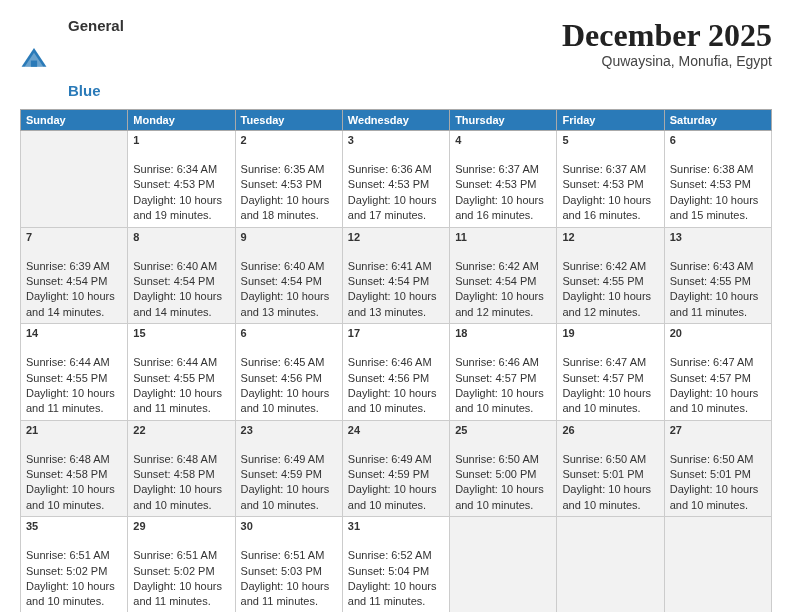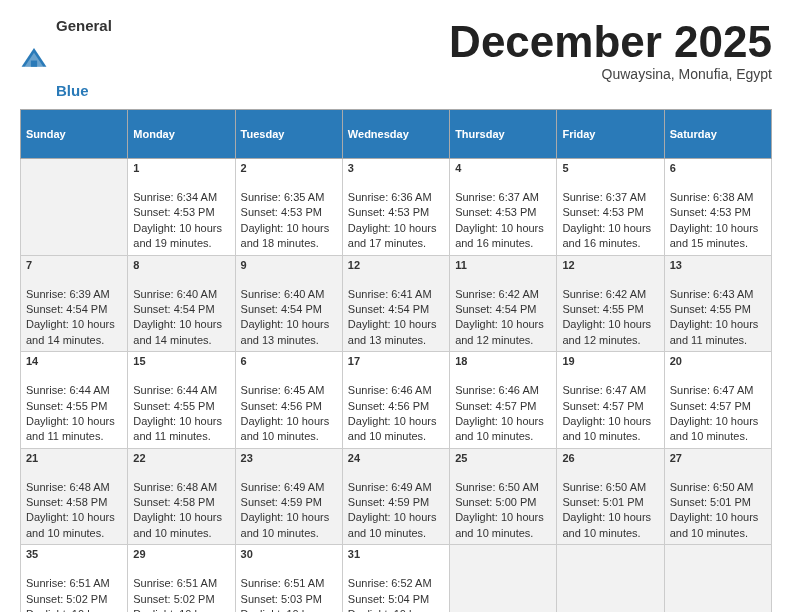--- a/index.html
+++ b/index.html
@@ -19,21 +19,21 @@
     }
     .header {
       display: flex;
       justify-content: space-between;
       align-items: flex-start;
       margin-bottom: 10px;
     }
     .logo {
       display: flex;
       align-items: center;
-      gap: 8px;
+      gap: 20px;
       justify-content: center;
     }
     .logo-text {
       display: flex;
       flex-direction: column;
       line-height: 1.1;
     }
     .logo-general {
       font-size: 15px;
       font-weight: bold;
@@ -46,42 +46,43 @@
       margin-top: 48px;
     }
     .logo-icon {
       width: 28px;
       height: 28px;
     }
     .title-block {
       text-align: right;
     }
     .month-title {
-      font-size: 44px;
+      font-size: 32px;
       font-weight: bold;
       color: #222;
       line-height: 1.1;
+      font-family: Liberation Serif, serif;
     }
     .location {
       font-size: 14px;
       color: #444;
     }
     .calendar {
       flex: 1;
       border-collapse: collapse;
       width: 100%;
       table-layout: fixed;
     }
     .calendar th {
       background: #2a7ab8;
       color: #fff;
       font-size: 11px;
       font-weight: bold;
       text-align: left;
-      padding: 18px 5px;
+      padding: 4px 5px;
       border: 1px solid #aaa;
     }
     .calendar td {
       border: 1px solid #ccc;
       vertical-align: top;
       padding: 3px 5px;
       font-size: 9.5px;
       color: #333;
       height: 78px;
     }

